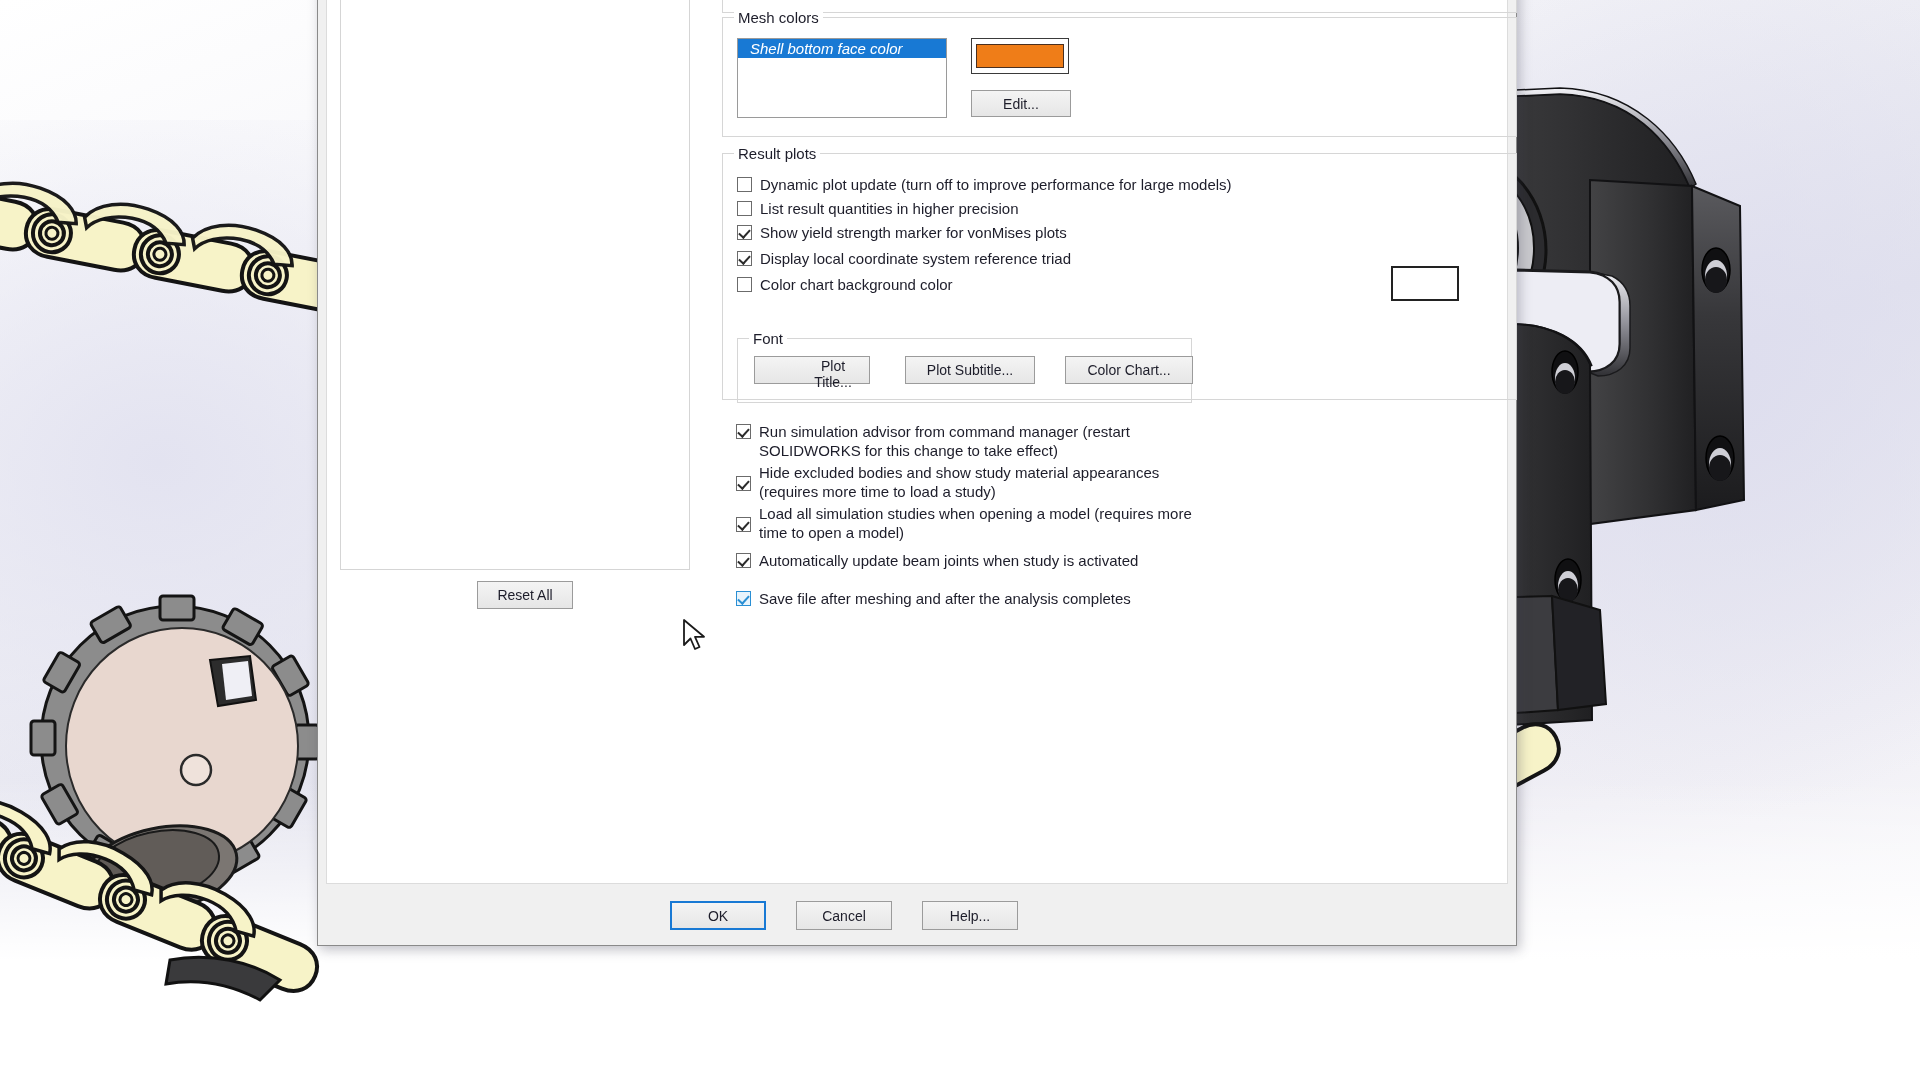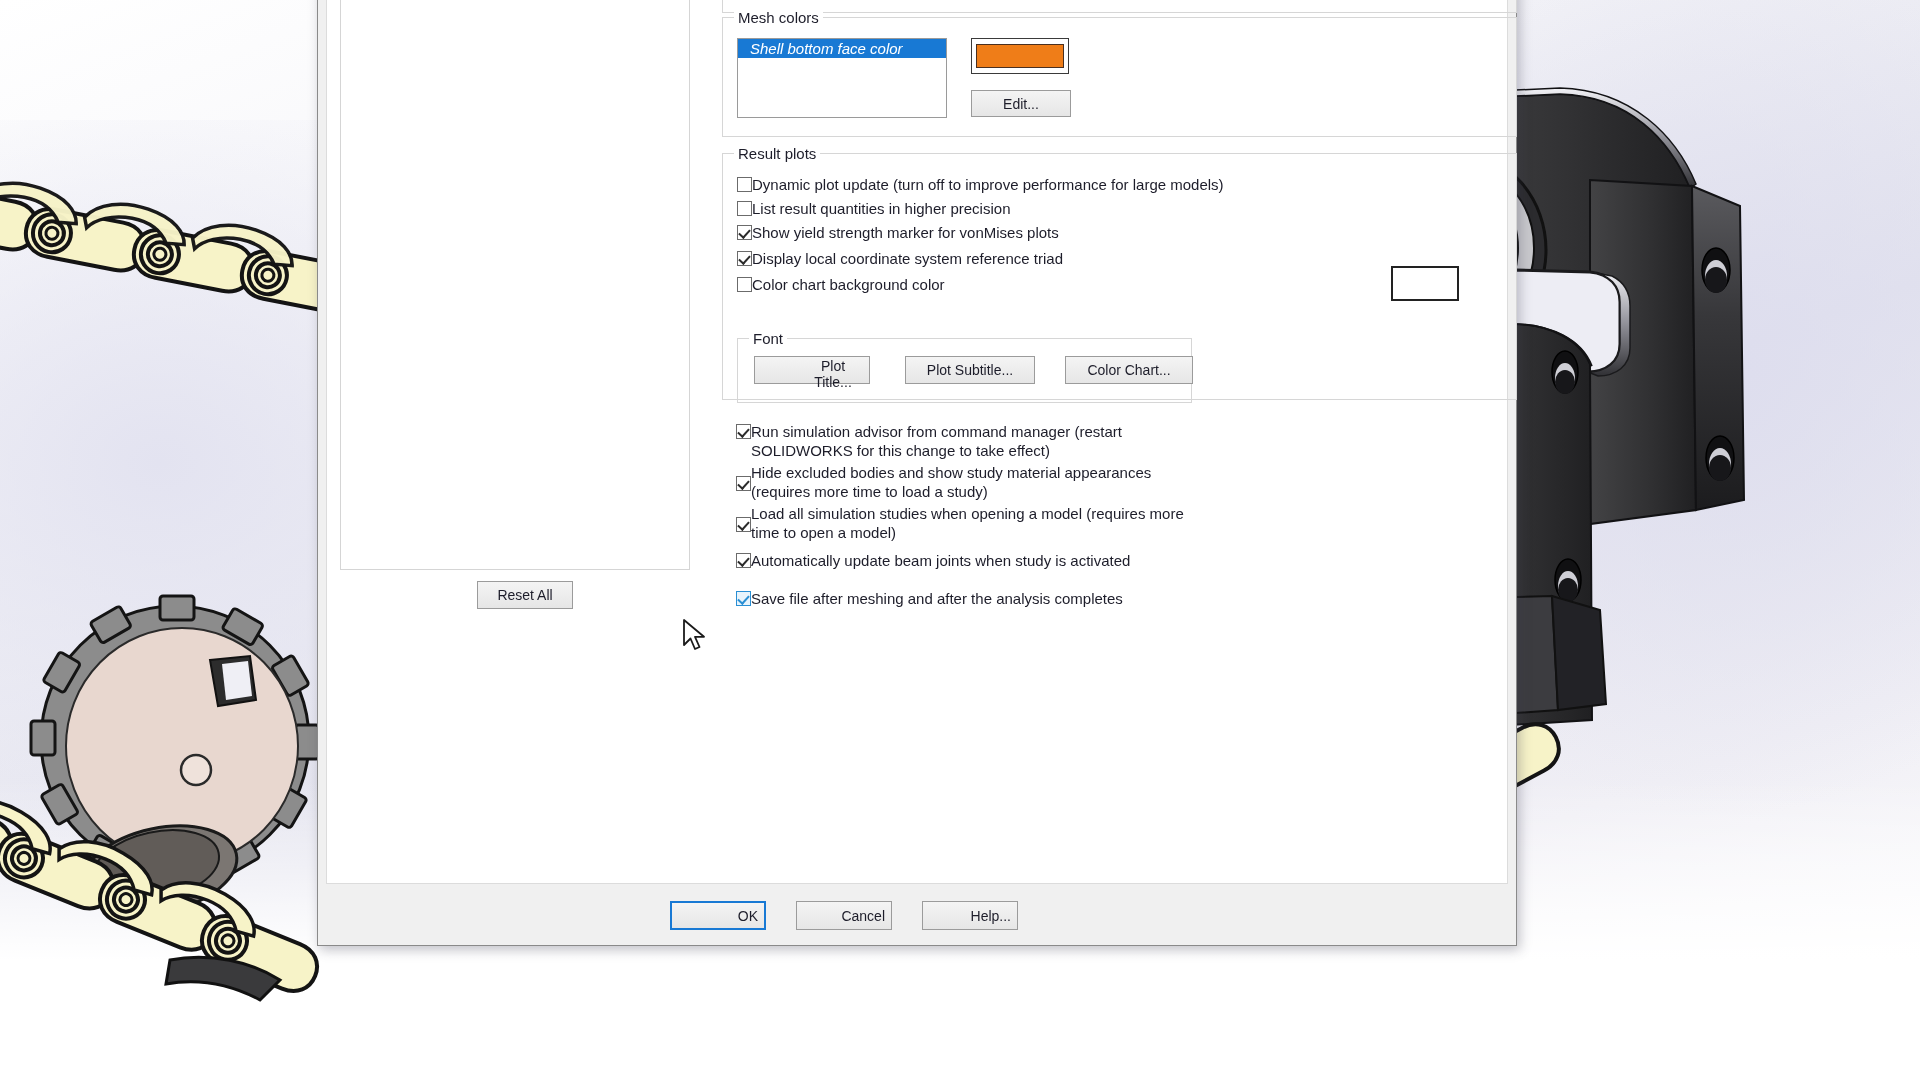--- a/index.html
+++ b/index.html
@@ -87,21 +87,21 @@
   }
   .group > .legend {
     position: absolute; top: -9px; left: 11px;
     background: #ffffff;
     padding: 0 4px;
     font-size: 15px; color: #1d1d2a;
     white-space: nowrap;
   }
 
   
-  .row { display: flex; align-items: flex-start; }
+  .row { display: flex; align-items: flex-start; gap: 8px; }
   .rtext { font-size: 15px; color: #1d1d2a; line-height: 19px; white-space: nowrap; }
   .rtext.wrap { white-space: normal; }
 
   .cbx {
     width: 15px; height: 15px;
     border: 1px solid #6b6b6b; background: #fff;
     box-sizing: border-box; flex: 0 0 auto;
     position: relative; margin-top: 2px;
     cursor: default;
   }
@@ -171,21 +171,21 @@
     border: 1px solid #9b9b9b; cursor: default;
   }
 
   
   .dbtn {
     position: absolute; top: 16px;
     width: 96px; height: 29px;
     font-family: "Liberation Sans", sans-serif;
     font-size: 14px; color: #1d1d2a;
     background: linear-gradient(180deg,#f4f4f4 0%,#e6e6e6 100%);
-    border: 1px solid #9b9b9b; cursor: default; text-align: right;
+    border: 1px solid #9b9b9b; cursor: default;
   }
   .dbtn.default {
     border: 2px solid #1879d4;
   }
 
   
   #cursor { position: absolute; left: 682px; top: 618px; pointer-events: none; }
 </style>
 </head>
 <body>

